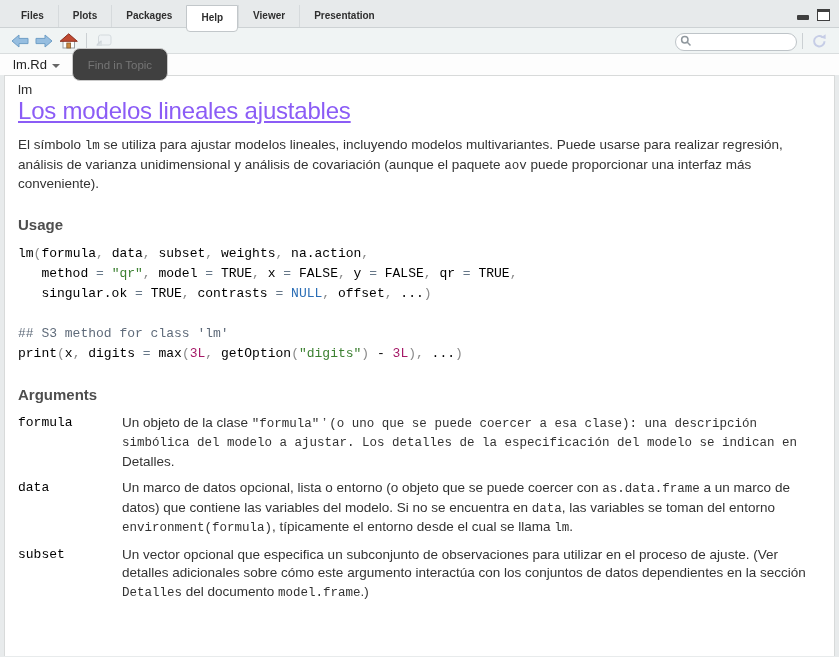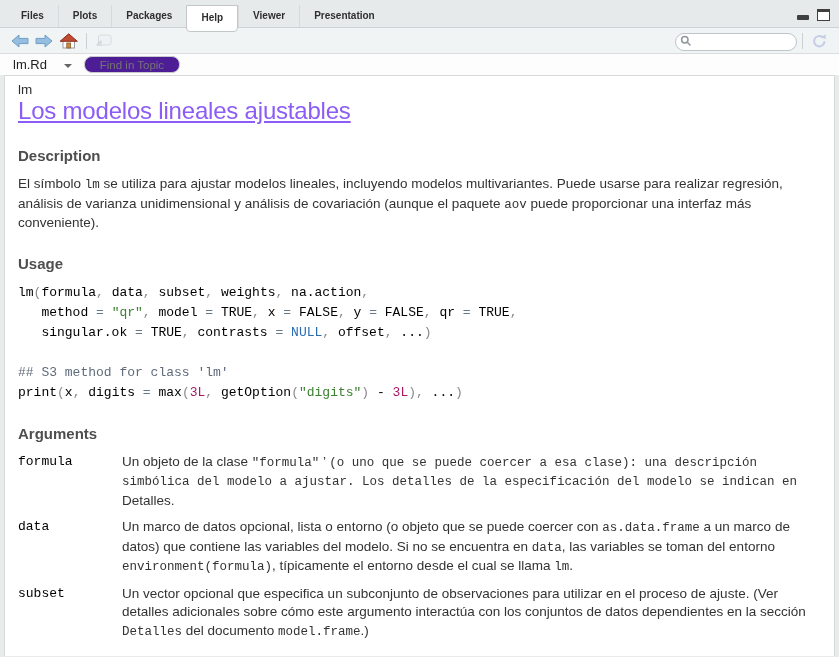--- a/index.html
+++ b/index.html
@@ -25,25 +25,25 @@
   .tool-btn.disabled { opacity: .5; }
   .vsep { width: 1px; height: 16px; background: #CBD0D3; margin: 0 5px; }
   .spacer { flex: 1; }
   .searchbox { position: relative; width: 122px; height: 18px; }
   .searchbox input { width: 100%; height: 100%; border: 1px solid #BEC4C8; border-radius: 9px;
                      background: #fff; padding: 0 6px 0 20px; font-size: 11px; outline: none; }
   .searchbox svg { position: absolute; left: 5px; top: 3px; }
 
   
   .findbar { height: 21px; background: #FDFDFD; display: flex; align-items: center; padding: 0 13px; }
-  .topic { font-size: 13px; color: #222; display: flex; align-items: center; gap: 17px; cursor: pointer; }
+  .topic { font-size: 13px; color: #222; display: flex; align-items: center; gap: 5px; cursor: pointer; }
   .caret { width: 0; height: 0; border-left: 4px solid transparent; border-right: 4px solid transparent;
            border-top: 4px solid #666; margin-top: 2px; }
-  .find-input { margin-left: 12px; width: 96px; height: 17px; border: 1px solid #CACACA; border-radius: 8px;
-                background: #4c1d95; font-size: 11.5px; color: #8E8E8E; text-align: center; outline: none;
+  .find-input { margin-left: 12px; width: 96px; height: 33px; border: 1px solid #CACACA; border-radius: 8px;
+                background: #404040; font-size: 11.5px; color: #8E8E8E; text-align: center; outline: none;
                 font-family: "Liberation Sans", sans-serif; }
 
   
   .content-frame { margin: 0 4px; height: 581px; background: #fff;
                    border: 1px solid #D8DADA; border-bottom: none; overflow: hidden; }
   .page { padding: 6px 13px 0 13px; }
   .doc-header { display: flex; justify-content: space-between; font-size: 13.5px; color: #2E2E2E; }
   h1.title { font-size: 24px; font-weight: 400; color: #8b5cf6; letter-spacing: -0.2px; text-decoration: underline; }
   h2.sect { font-size: 15px; font-weight: 700; color: #4E4E4E; margin-top: 22px; }
   p.body-text { font-size: 13.5px; color: #333; line-height: 18.5px; margin-top: 11px; }
@@ -139,21 +139,20 @@
 </div>
 
 <div class="content-frame">
   <div class="page">
     <div class="doc-header">
       <span>lm</span>
     </div>
 
     <h1 class="title">Los modelos lineales ajustables</h1>
 
-    <h2 class="sect">Description</h2>
     <p class="body-text"><span class="sg-plain">El símbolo </span><span class="sg-code">lm</span><span class="sg-plain"> se utiliza para ajustar modelos lineales, incluyendo modelos multivariantes. Puede usarse para realizar regresión, análisis de varianza unidimensional y análisis de covariación (aunque el paquete </span><span class="sg-code">aov</span><span class="sg-plain"> puede proporcionar una interfaz más conveniente).</span></p>
 
     <h2 class="sect">Usage</h2>
     <div class="code-block">
         <div class="code-line"><span class="sg-id">lm</span><span class="sg-pun">(</span><span class="sg-id">formula</span><span class="sg-pun">, </span><span class="sg-id">data</span><span class="sg-pun">, </span><span class="sg-id">subset</span><span class="sg-pun">, </span><span class="sg-id">weights</span><span class="sg-pun">, </span><span class="sg-id">na.action</span><span class="sg-pun">,</span></div>
         <div class="code-line"><span class="sg-id">   method</span><span class="sg-op"> = </span><span class="sg-str">"qr"</span><span class="sg-pun">, </span><span class="sg-id">model</span><span class="sg-op"> = </span><span class="sg-kw">TRUE</span><span class="sg-pun">, </span><span class="sg-id">x</span><span class="sg-op"> = </span><span class="sg-kw">FALSE</span><span class="sg-pun">, </span><span class="sg-id">y</span><span class="sg-op"> = </span><span class="sg-kw">FALSE</span><span class="sg-pun">, </span><span class="sg-id">qr</span><span class="sg-op"> = </span><span class="sg-kw">TRUE</span><span class="sg-pun">,</span></div>
         <div class="code-line"><span class="sg-id">   singular.ok</span><span class="sg-op"> = </span><span class="sg-kw">TRUE</span><span class="sg-pun">, </span><span class="sg-id">contrasts</span><span class="sg-op"> = </span><span class="sg-blue">NULL</span><span class="sg-pun">, </span><span class="sg-id">offset</span><span class="sg-pun">, </span><span class="sg-id">...</span><span class="sg-pun">)</span></div>
         <div class="code-line">&nbsp;</div>
         <div class="code-line"><span class="sg-com">## S3 method for class 'lm'</span></div>
         <div class="code-line"><span class="sg-id">print</span><span class="sg-pun">(</span><span class="sg-id">x</span><span class="sg-pun">, </span><span class="sg-id">digits</span><span class="sg-op"> = </span><span class="sg-id">max</span><span class="sg-pun">(</span><span class="sg-num">3L</span><span class="sg-pun">, </span><span class="sg-id">getOption</span><span class="sg-pun">(</span><span class="sg-str">"digits"</span><span class="sg-pun">) </span><span class="sg-kw">-</span><span class="sg-pun"> </span><span class="sg-num">3L</span><span class="sg-pun">), </span><span class="sg-id">...</span><span class="sg-pun">)</span></div>

